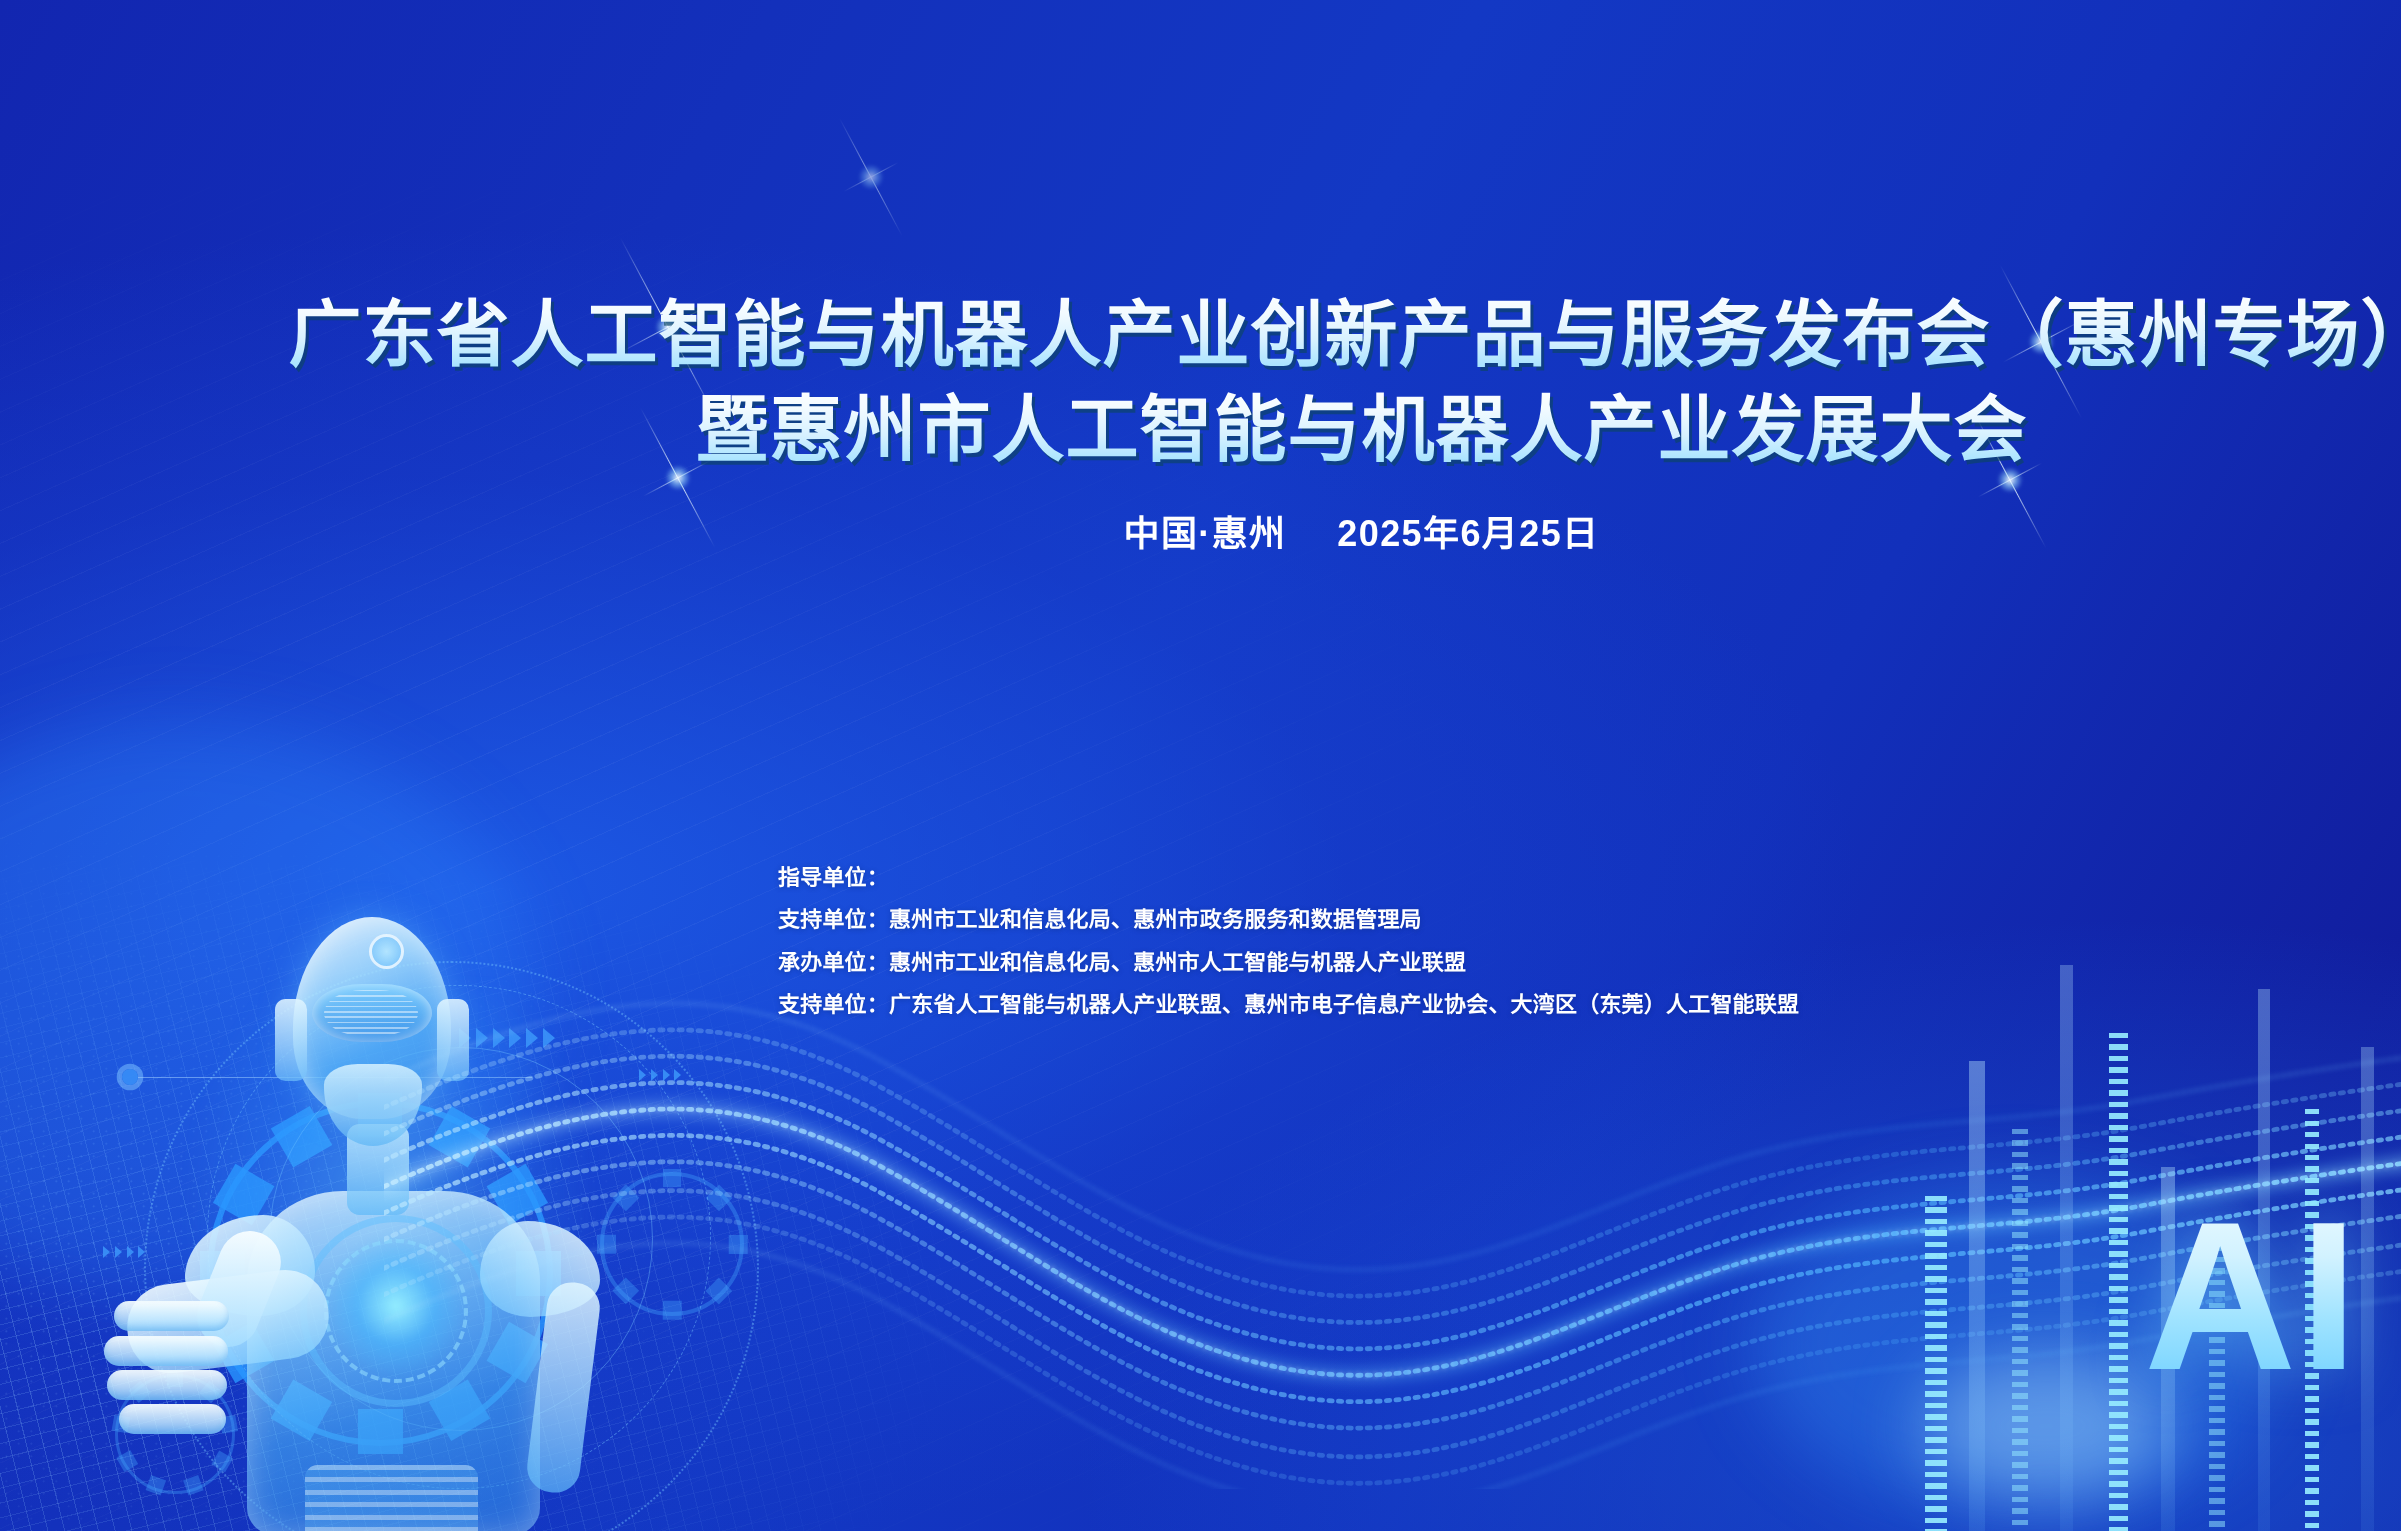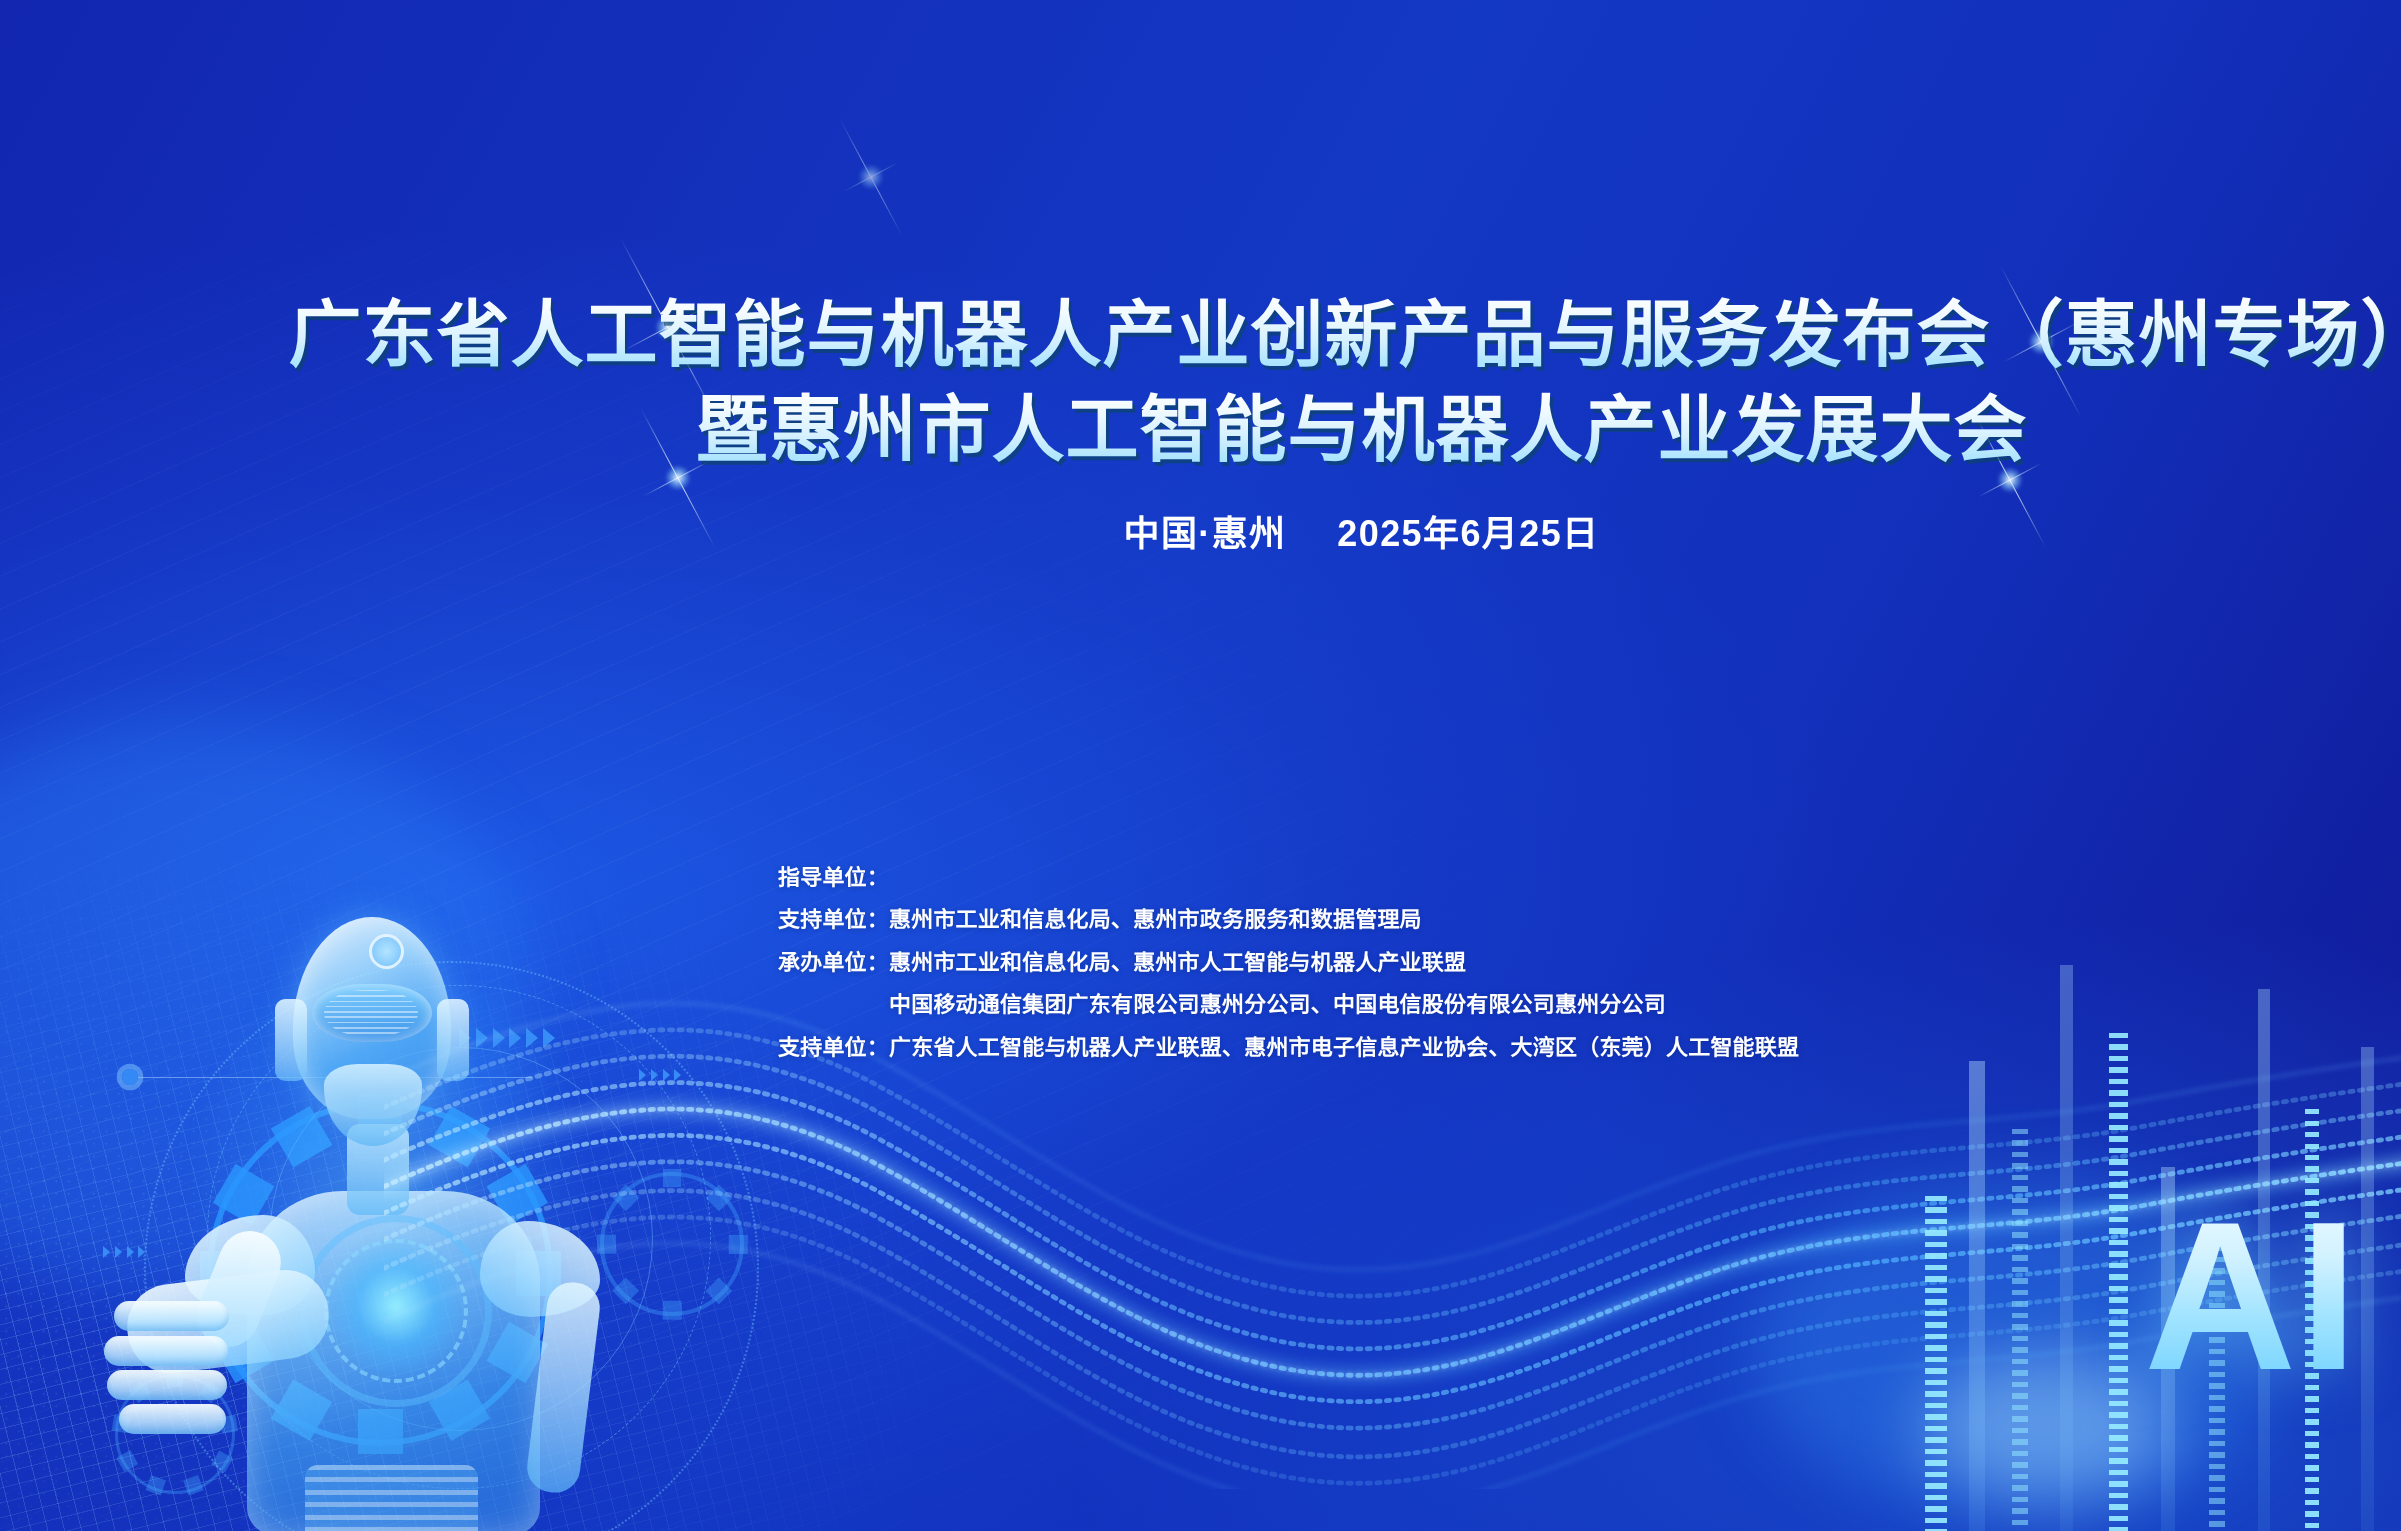--- a/index.html
+++ b/index.html
@@ -509,24 +509,20 @@
         <span class="org-label">指导单位：</span>
       </div>
       <div class="org-row">
         <span class="org-label">支持单位：</span>
         <span class="org-val">惠州市工业和信息化局、惠州市政务服务和数据管理局</span>
       </div>
       <div class="org-row">
         <span class="org-label">承办单位：</span>
         <span class="org-val">惠州市工业和信息化局、惠州市人工智能与机器人产业联盟</span>
       </div>
-      <div class="org-row cont">
-        <span class="org-label">协办单位：</span>
-        <span class="org-val">中国移动通信集团广东有限公司惠州分公司、中国电信股份有限公司惠州分公司</span>
-      </div>
       <div class="org-row">
         <span class="org-label">支持单位：</span>
         <span class="org-val">广东省人工智能与机器人产业联盟、惠州市电子信息产业协会、大湾区（东莞）人工智能联盟</span>
       </div>
     </div>
 
 </div>
 
 
 </body></html>

